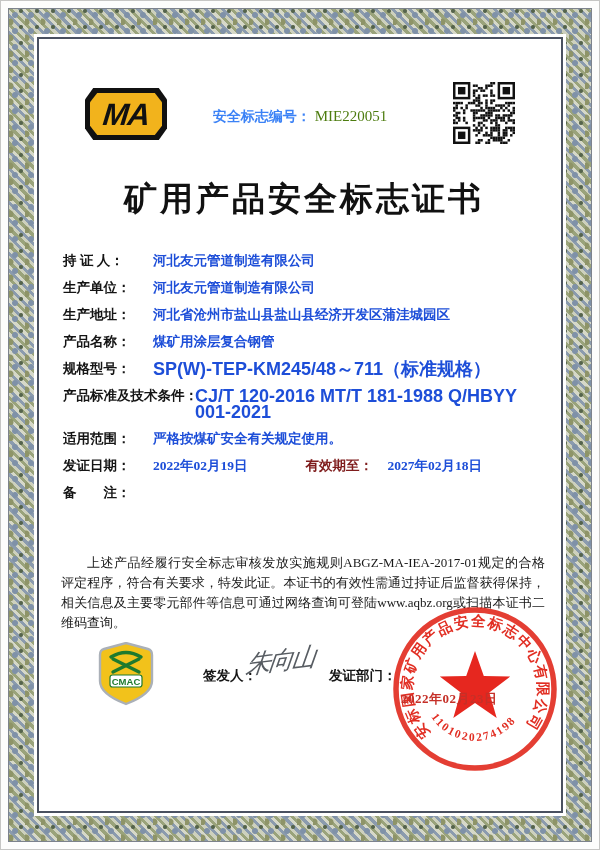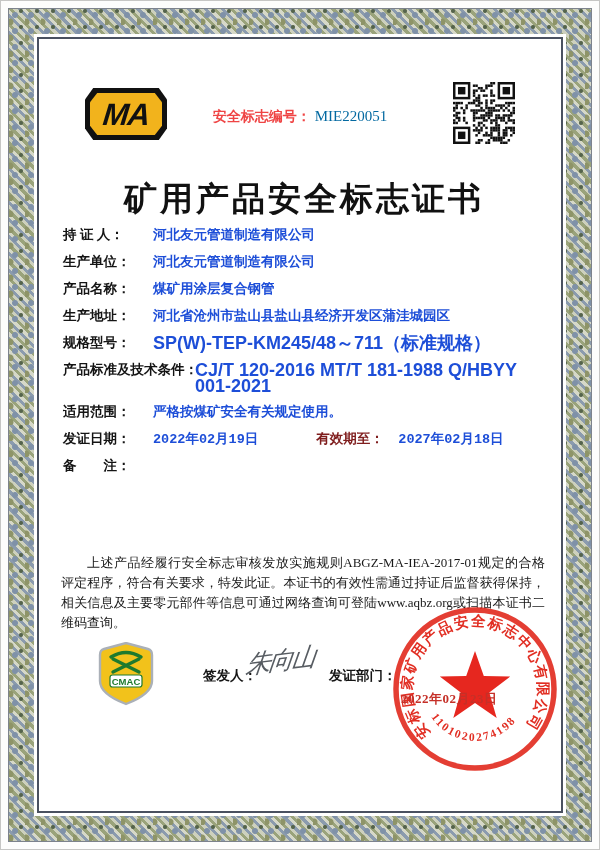--- a/index.html
+++ b/index.html
@@ -19,36 +19,36 @@
 
   
   .ma-badge{position:absolute;left:84px;top:87px;width:82px;height:52px;
     background:#111;clip-path:polygon(10% 0,90% 0,100% 22%,100% 78%,90% 100%,10% 100%,0 78%,0 22%);}
   .ma-badge .inner{position:absolute;inset:5px;background:#f2b31c;
     clip-path:polygon(10% 0,90% 0,100% 22%,100% 78%,90% 100%,10% 100%,0 78%,0 22%);
     display:flex;align-items:center;justify-content:center;}
   .ma-badge .ma-text{font-family:"Liberation Sans",sans-serif;font-weight:900;font-style:italic;
     font-size:31px;color:#111;letter-spacing:-1px;transform:skewX(-6deg);line-height:1;}
   .mark-number{position:absolute;left:0;right:0;top:106px;text-align:center;white-space:nowrap;}
-  .mark-number .lbl{font-family:"Liberation Sans",sans-serif;font-weight:700;font-size:14px;color:#ef4444;text-align:center;}
-  .mark-number .val{font-family:"Liberation Serif",serif;font-size:15px;color:#0369a1;margin-left:4px;}
+  .mark-number .lbl{font-family:"Liberation Sans",sans-serif;font-weight:700;font-size:14px;color:#3b82f6;text-align:center;}
+  .mark-number .val{font-family:"Liberation Serif",serif;font-size:15px;color:#4d7c0f;margin-left:4px;}
   .qr{position:absolute;left:452px;top:81px;width:62px;height:62px;}
 
   .title{position:absolute;left:0;right:0;top:176px;text-align:center;
     font-family:"DejaVu Serif","Liberation Serif",serif;font-weight:900;font-size:33px;
     letter-spacing:3px;color:#111;padding-left:8px;}
 
   
-  .fields{position:absolute;left:62px;top:226px;width:484px;}
+  .fields{position:absolute;left:62px;top:252px;width:484px;}
   .row{display:flex;align-items:flex-start;margin-bottom:11px;line-height:16px;}
   .row .lbl{font-weight:700;font-size:13.5px;color:#141414;min-width:90px;white-space:nowrap;}
   .row .lbl.wide{min-width:0;margin-right:14px;text-align:right;}
   .row .val{font-weight:700;font-size:13.5px;color:#1d4ed8;}
   .row .val.latin{font-family:"Liberation Sans",sans-serif;font-size:18px;letter-spacing:0;}
-  .row.gap-top{margin-top:4px;font-family:Liberation Mono, monospace;}
+  .row.gap-top{margin-top:4px;}
   .row .val2lbl{font-weight:700;font-size:13.5px;color:#7f1d1d;white-space:nowrap;margin-left:58px;min-width:82px;}
 
   .statement{position:absolute;left:60px;right:54px;top:552px;text-indent:2em;
     font-weight:400;font-size:13px;line-height:20px;color:#191919;text-align:justify;}
 
   
   .cmac{position:absolute;left:96px;top:641px;width:58px;height:64px;}
   .signer-label,.dept-label{position:absolute;top:666px;font-weight:700;font-size:13.5px;color:#141414;white-space:nowrap;}
   .signer-label{left:202px;}
   .dept-label{left:328px;}
@@ -314,26 +314,26 @@
   <div class="fields">
     <div class="row">
       <span class="lbl">持 证 人：</span>
       <span class="val">河北友元管道制造有限公司</span>
     </div>
     <div class="row">
       <span class="lbl">生产单位：</span>
       <span class="val">河北友元管道制造有限公司</span>
     </div>
     <div class="row">
+      <span class="lbl">生产地址：</span>
+      <span class="val">河北省沧州市盐山县盐山县经济开发区蒲洼城园区</span>
+    </div>
+    <div class="row">
       <span class="lbl">产品名称：</span>
       <span class="val">煤矿用涂层复合钢管</span>
-    </div>
-    <div class="row">
-      <span class="lbl">生产地址：</span>
-      <span class="val">河北省沧州市盐山县盐山县经济开发区蒲洼城园区</span>
     </div>
     <div class="row">
       <span class="lbl">规格型号：</span>
       <span class="val latin">SP(W)-TEP-KM245/48～711（标准规格）</span>
     </div>
     <div class="row">
       <span class="lbl wide">产品标准及技术条件：</span>
       <span class="val latin">CJ/T 120-2016 MT/T 181-1988 Q/HBYY 001-2021</span>
     </div>
     <div class="row gap-top">

